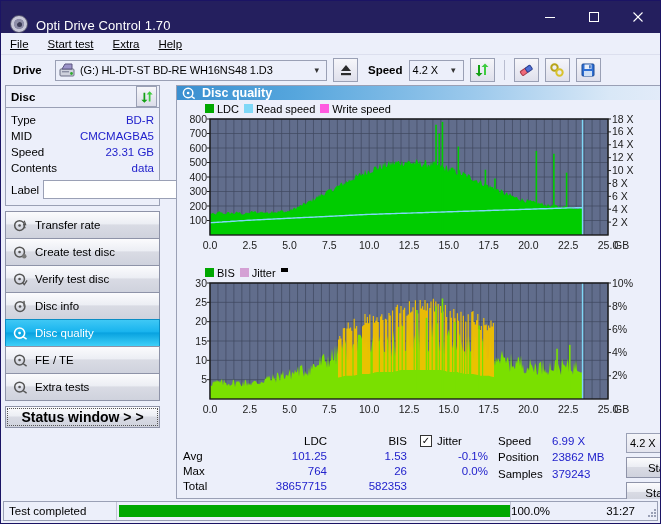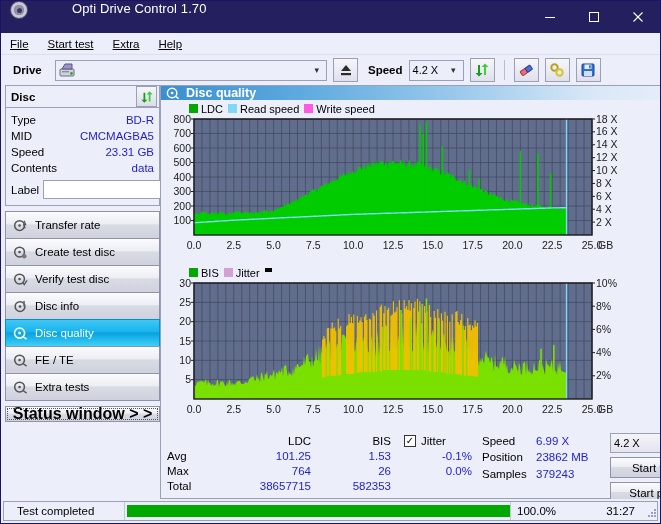--- a/index.html
+++ b/index.html
@@ -13,21 +13,21 @@
   .window {
     width:661px; height:524px;
     border:1px solid #1b1464;
     background:#eceffa;
     position:relative;
     display:flex; flex-direction:column;
   }
   
   .titlebar {
     height:32px; background:#241f5e; color:#fff;
-    display:flex; align-items:flex-start; flex:0 0 32px;gap:36px;
+    display:flex; align-items:flex-end; flex:0 0 32px;
   }
   .title-icon {
     width:18px; height:18px; margin-left:9px; margin-right:8px;
     border-radius:50%;
     background: radial-gradient(circle at 50% 50%, #e8e8ee 0 18%, #8e8ea8 19% 45%, #c8c8d8 46% 78%, #6f6f8c 79% 100%);
     border:1px solid #55556e;
     position:relative;
   }
   .title-icon:after{
     content:""; position:absolute; left:6px; top:6px; width:5px; height:5px;
@@ -66,21 +66,21 @@
   .speed-combo { width:55px; }
   .icon-btn {
     width:25px; height:24px; border:1px solid #9aa0b5; background:linear-gradient(#f6f6fa,#dfe0ec);
     display:flex; align-items:center; justify-content:center;
   }
   .sep-v { width:1px; height:20px; background:#b9bdd0; margin:0 3px; }
   
   .ico { width:16px; height:16px; display:block; }
   
   .body {
-    flex:1; display:flex; padding:0 4px 0 4px; gap:0; overflow:hidden;
+    flex:1; display:flex; padding:0 4px 0 4px; gap:16px; overflow:hidden;
   }
   
   .leftcol { width:155px; display:flex; flex-direction:column; }
   .panel-head {
     height:22px; display:flex; align-items:center; justify-content:space-between;
     border:1px solid #9aa0b5; border-bottom:none; background:#eceffa; padding:0 2px 0 5px;
   }
   .panel-head .lbl { font-weight:bold; font-size:11.5px; }
   .disc-info {
     border:1px solid #9aa0b5; background:#eceffa; padding:4px 5px 5px 5px;
@@ -103,24 +103,24 @@
     height:28px; border:1px solid #8e93a8; margin-bottom:-1px;
     background:linear-gradient(#fbfbfd 0%, #eceef4 45%, #d9dbe4 50%, #cfd2dd 100%);
     display:flex; align-items:center; padding-left:7px; gap:7px;
     font-size:11.5px; color:#000;
   }
   .navbtn.active {
     background:linear-gradient(#3fc8f5 0%, #19b4ee 45%, #08a2e0 50%, #3fd0f8 100%);
     border-color:#0b8dc4; color:#fff;
   }
   .status-btn {
-    margin-top:6px; height:16px; border:1px solid #8e93a8;
+    margin-top:6px; height:22px; border:1px solid #8e93a8;
     background:linear-gradient(#fbfbfd 0%, #eceef4 45%, #d9dbe4 50%, #cfd2dd 100%);
     display:flex; align-items:center; justify-content:center;
-    font-weight:bold; font-size:16px;
+    font-weight:bold; font-size:14px;
     outline:1px dotted #555; outline-offset:-3px;
   }
   
   .rightcol { flex:1; display:flex; flex-direction:column; border:1px solid #9aa0b5; background:#eceffa; }
   .dq-head {
     height:19px; display:flex; align-items:center; gap:6px; padding-left:5px;
     background:linear-gradient(90deg,#3a8fd0 0%, #56a6dd 22%, #9cc9ec 55%, #d9e8f7 80%, #eceffa 100%);
     color:#fff; font-weight:bold; font-size:12.5px;
   }
   .charts { padding:2px 3px 0 3px; }
@@ -158,24 +158,24 @@
     height:21px; border:1px solid #8e93a8;
     background:linear-gradient(#fbfbfd 0%, #eceef4 45%, #d9dbe4 50%, #cfd2dd 100%);
     display:flex; align-items:center; justify-content:center; font-size:11.5px;
   }
   
   .statusbar {
     height:20px; flex:0 0 20px; display:flex; align-items:center;
     border-top:1px solid #b9bdd0; background:#eceffa; font-size:11.5px;
     margin:2px 2px 2px 2px; border:1px solid #9aa0b5;
   }
-  .sb-text { width:112px; padding-left:5px;margin-left:8px; }
+  .sb-text { width:112px; padding-left:5px; }
   .sb-prog { flex:1; height:18px; background:#eceffa; position:relative; border-left:1px solid #c3c6d6; border-right:1px solid #c3c6d6; display:flex; align-items:center;}
   .sb-bar { height:12px; background:#00a800; margin-left:2px; }
-  .sb-pct { width:62px; padding-left:6px; }
+  .sb-pct { width:62px; }
   .sb-time { width:70px; text-align:right; padding-right:8px; }
   .grip { width:14px; height:14px; position:relative; }
   .grip i { position:absolute; width:2px; height:2px; background:#9aa0b5; }
 </style>
 </head>
 <body>
 
 <div class="window">
 
   <div class="titlebar">
@@ -210,20 +210,21 @@
 
   <div class="drivebar">
     <div class="lbl-bold" style="width:42px;padding-left:6px">Drive</div>
     <div class="combo drive-combo">
       <svg class="ico" viewBox="0 0 16 16">
         <rect x="1" y="7" width="14" height="7" rx="1" fill="#cfd2dd" stroke="#6b6f85"></rect>
         <rect x="3" y="9" width="7" height="1.4" fill="#8a8ea3"></rect>
         <circle cx="12.5" cy="11.5" r="1.4" fill="#2faa2f"></circle>
         <path d="M3 7 L6 2 L13 2 L13 7 Z" fill="#9b93c9" stroke="#5c5680"></path>
       </svg>
+      <span class="dtext">(G:)  HL-DT-ST BD-RE  WH16NS48 1.D3</span>
       <span class="chev">▾</span>
     </div>
     <div class="icon-btn">
       <svg class="ico" viewBox="0 0 16 16">
         <path d="M8 3 L13 9 L3 9 Z" fill="#2b2b2b"></path>
           <rect x="3" y="11" width="10" height="2.2" fill="#2b2b2b"></rect>
       </svg>
     </div>
     <div class="lbl-bold" style="margin-left:4px">Speed</div>
     <div class="combo speed-combo">

